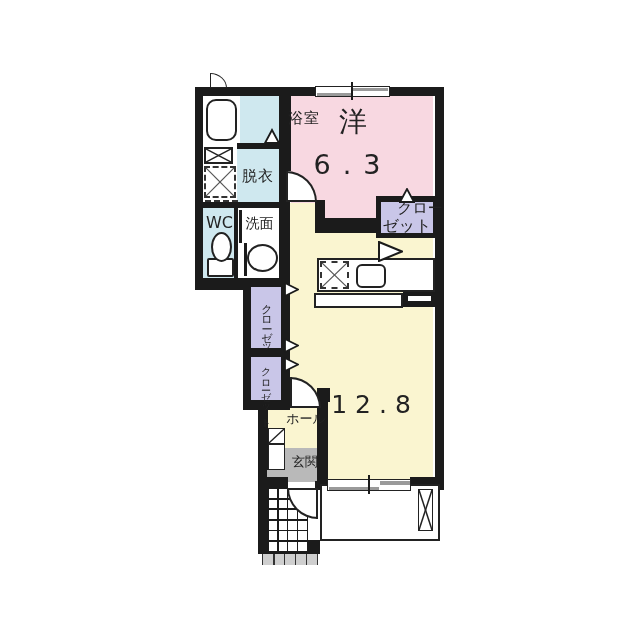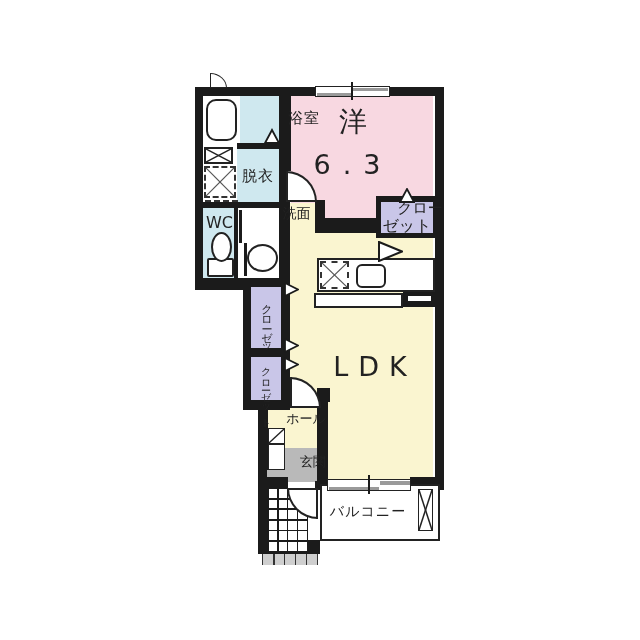--- a/index.html
+++ b/index.html
@@ -169,35 +169,32 @@
 
   <div class="abs ctr" style="left:238px;top:102px;width:44px;height:34px;margin-left:44px;">
     <span class="lbl" style="font-size:15px;letter-spacing:1px;">浴室</span>
   </div>
   <div class="abs ctr" style="left:236px;top:162px;width:44px;height:30px;">
     <span class="lbl" style="font-size:15px;letter-spacing:1px;">脱衣</span>
   </div>
   <div class="abs ctr" style="left:203px;top:211px;width:33px;height:24px;justify-content:center;">
     <span class="lbl" style="font-size:16px;">WC</span>
   </div>
-  <div class="abs ctr" style="left:240px;top:201px;width:39px;height:24px;margin-left:37px;">
+  <div class="abs ctr" style="left:240px;top:211px;width:39px;height:24px;">
     <span class="lbl" style="font-size:14px;">洗面</span>
   </div>
   <div class="abs ctr" style="left:283px;top:103px;width:140px;height:38px;">
     <span class="lbl" style="font-size:28px;">洋</span>
   </div>
   <div class="abs ctr" style="left:283px;top:147px;width:140px;height:36px;">
     <span class="lbl" style="font-size:27px;letter-spacing:12px;">6.3</span>
   </div>
-  <div class="abs ctr" style="left:317px;top:351px;width:116px;height:32px;">
-    <span class="lbl" style="font-size:27px;letter-spacing:10px;">LDK</span>
+  <div class="abs ctr" style="left:317px;top:390px;width:116px;height:30px;">
+    <span class="lbl" style="font-size:25px;letter-spacing:8px;">12.8</span>
   </div>
   <div class="abs ctr" style="left:268px;top:410px;width:49px;height:18px;">
     <span class="lbl" style="font-size:13px;margin-left:27px;">ホール</span>
   </div>
-  <div class="abs ctr" style="left:293px;top:452px;width:40px;height:20px;">
+  <div class="abs ctr" style="left:285px;top:452px;width:40px;height:20px;">
     <span class="lbl" style="font-size:13px;">玄関</span>
   </div>
-  <div class="abs ctr" style="left:324px;top:501px;width:88px;height:20px;">
-    <span class="lbl" style="font-size:14px;letter-spacing:1px;">バルコニー</span>
-  </div>
 
 </div>
 
 </body></html>

